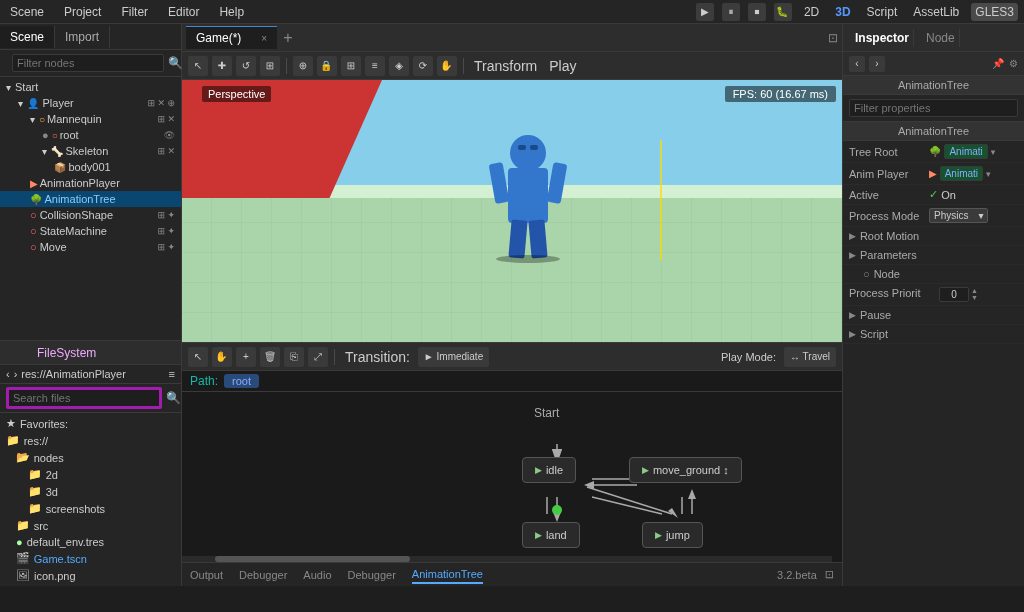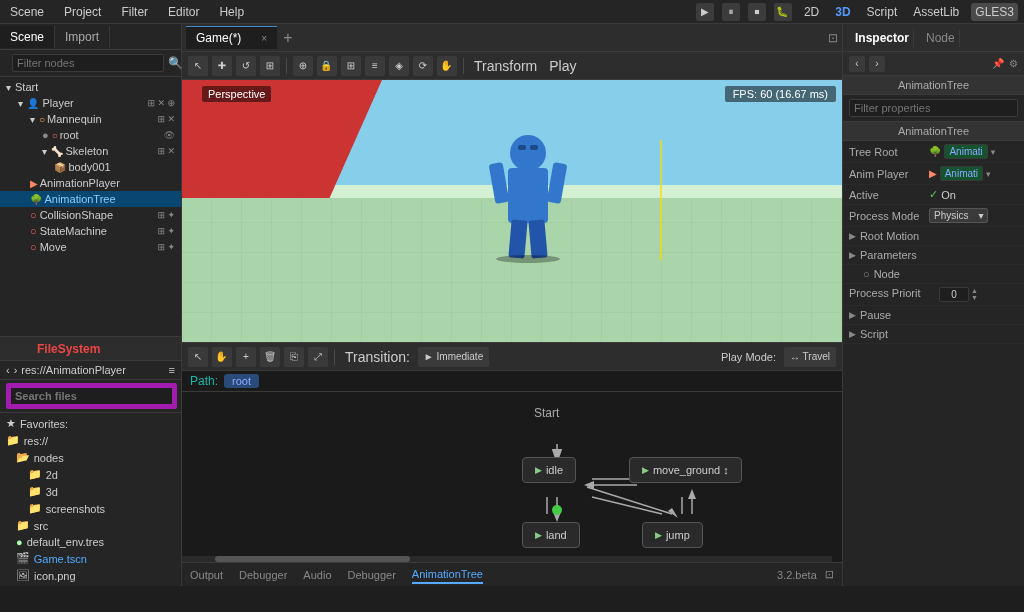--- a/index.html
+++ b/index.html
@@ -141,45 +141,44 @@
     .fs-header {
       height: 24px;
       background: #2d2d2d;
       display: flex;
       align-items: center;
       padding: 0 6px;
       gap: 4px;
       border-bottom: 1px solid #3a3a3a;
       cursor: pointer;
     }
-    .fs-header span { font-size: 12px; font-weight: bold; color: #ef4444; padding-left: 31px; }
+    .fs-header span { font-size: 12px; font-weight: normal; color: #f0abfc; padding-left: 31px; }
     .fs-path {
       display: flex;
       align-items: center;
       padding: 3px 6px;
       gap: 4px;
       border-bottom: 1px solid #3a3a3a;
       font-size: 11px;
     }
     .fs-search {
       display: flex;
       align-items: center;
       padding: 3px 6px;
       border-bottom: 1px solid #3a3a3a;
     }
     .fs-search input {
       flex: 1;
       background: #1e1e1e;
-      border: 5px solid #a21caf;
+      border: 3px solid #a21caf;
       color: #ccc;
       font-size: 11px;
       padding: 2px 4px;
       outline: none;
       border-radius: 2px;
-      font-weight: bold;
     }
     .fs-tree {
       overflow-y: auto;
       max-height: 200px;
       padding: 2px 0;
     }
     .fs-item {
       display: flex;
       align-items: center;
       padding: 2px 6px;

